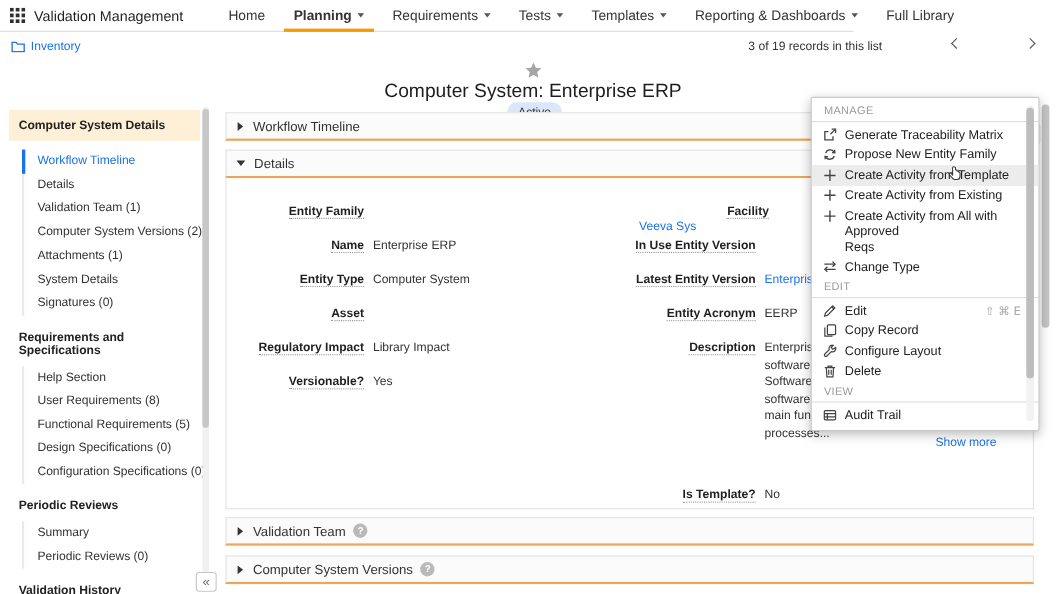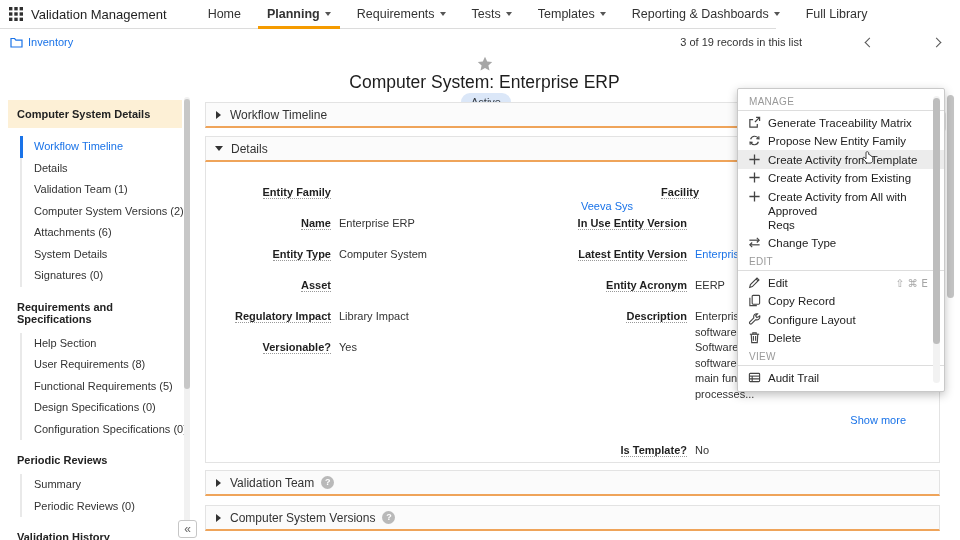--- a/index.html
+++ b/index.html
@@ -25,21 +25,21 @@
   .createbtn .drop { width:22px; display:flex; align-items:center; justify-content:center;
     border-left:1px solid #1a5cb0; }
   .createbtn .caret { border-top-color:#fff; margin:0; }
 
   
   .toolbar { position:absolute; left:0; top:31px; width:960px; height:22px;
     display:flex; align-items:center; }
   .crumb { display:flex; align-items:center; margin-left:10px; font-size:11px;
     color:#1a73e8; cursor:pointer; }
   .crumb svg { margin-right:5px; }
-  .pager { margin-left:auto; display:flex; align-items:center; font-size:11px; color:#333;gap:38px; }
+  .pager { margin-left:auto; display:flex; align-items:flex-start; font-size:11px; color:#333;gap:38px; }
   .chev { width:7px; height:7px; border:solid #555; display:inline-block; }
   .chev.left  { border-width:0 0 1.5px 1.5px; transform:rotate(45deg); margin-left:26px; }
   .chev.right { border-width:1.5px 1.5px 0 0; transform:rotate(45deg); margin-left:22px; margin-right:20px; }
 
   
   .titlerow { position:absolute; left:0; top:56px; width:960px; height:30px;
     display:flex; align-items:center;flex-direction:column; }
   .star { margin-left:9px; display:flex; }
   .pagetitle { font-size:17.5px; color:#1d1d1d; margin-left:9px; white-space:nowrap; }
   .badge { margin-left:12px; background:#dbe7f8; color:#333a42; font-size:11px;
@@ -79,21 +79,21 @@
   .details-body { position:absolute; left:205px; top:162px; width:735px; height:301px;
     background:#fff; border:1px solid #e3e3e3; border-top:none; }
   .frow { position:absolute; display:flex; line-height:14px; font-size:11px; }
   .flabel { font-weight:bold; color:#1f1f1f; white-space:nowrap; text-align:right; }
   .flabel i { font-style:normal; border-bottom:1px dotted #999; }
   .fvalue { color:#333; margin-left:8px; white-space:nowrap; }
   .fvalue.link { color:#1a73e8; cursor:pointer; }
   .lcol .flabel { width:125px; }
   .rcol .flabel { width:126px; }
   .desc-lines span { display:block; line-height:15.5px; }
-  .showmore { position:absolute; right:33px; top:252px; font-size:11px; color:#1a73e8; cursor:pointer; }
+  .showmore { position:absolute; right:33px; top:234px; font-size:11px; color:#1a73e8; cursor:pointer; }
 
   
   .cmenu { position:absolute; left:737px; top:88px; width:208px; background:#fff;
     border:1px solid #c9c9c9; border-radius:2px; box-shadow:0 3px 10px rgba(0,0,0,.25);
     padding:5px 0 4px 0; z-index:100; }
   .cm-hdr { font-size:10px; color:#999; letter-spacing:.3px; padding:2px 0 2px 11px; }
   .cm-div { height:1px; background:#ddd; margin:1px 0 2px 0; }
   .cm-item { display:flex; align-items:flex-start; padding:0 16px 0 10px;
     min-height:18.5px; font-size:11.5px; color:#222; cursor:pointer; }
   .cm-item.hover { background:#ececec; }
@@ -201,21 +201,21 @@
   </span>
 </div>
 
 <div class="sidebar">
   <div class="sb-hdr-main">Computer System Details</div>
   <div class="sb-items">
     <div class="sb-item active">Workflow Timeline</div>
     <div class="sb-item">Details</div>
     <div class="sb-item">Validation Team (1)</div>
     <div class="sb-item">Computer System Versions (2)</div>
-    <div class="sb-item">Attachments (6)</div>
+    <div class="sb-item">Attachments (1)</div>
     <div class="sb-item">System Details</div>
     <div class="sb-item">Signatures (0)</div>
   </div>
   <div class="sb-hdr">Requirements and Specifications</div>
   <div class="sb-items">
     <div class="sb-item">Help Section</div>
     <div class="sb-item">User Requirements (8)</div>
     <div class="sb-item">Functional Requirements (5)</div>
     <div class="sb-item">Design Specifications (0)</div>
     <div class="sb-item">Configuration Specifications (0)</div>

